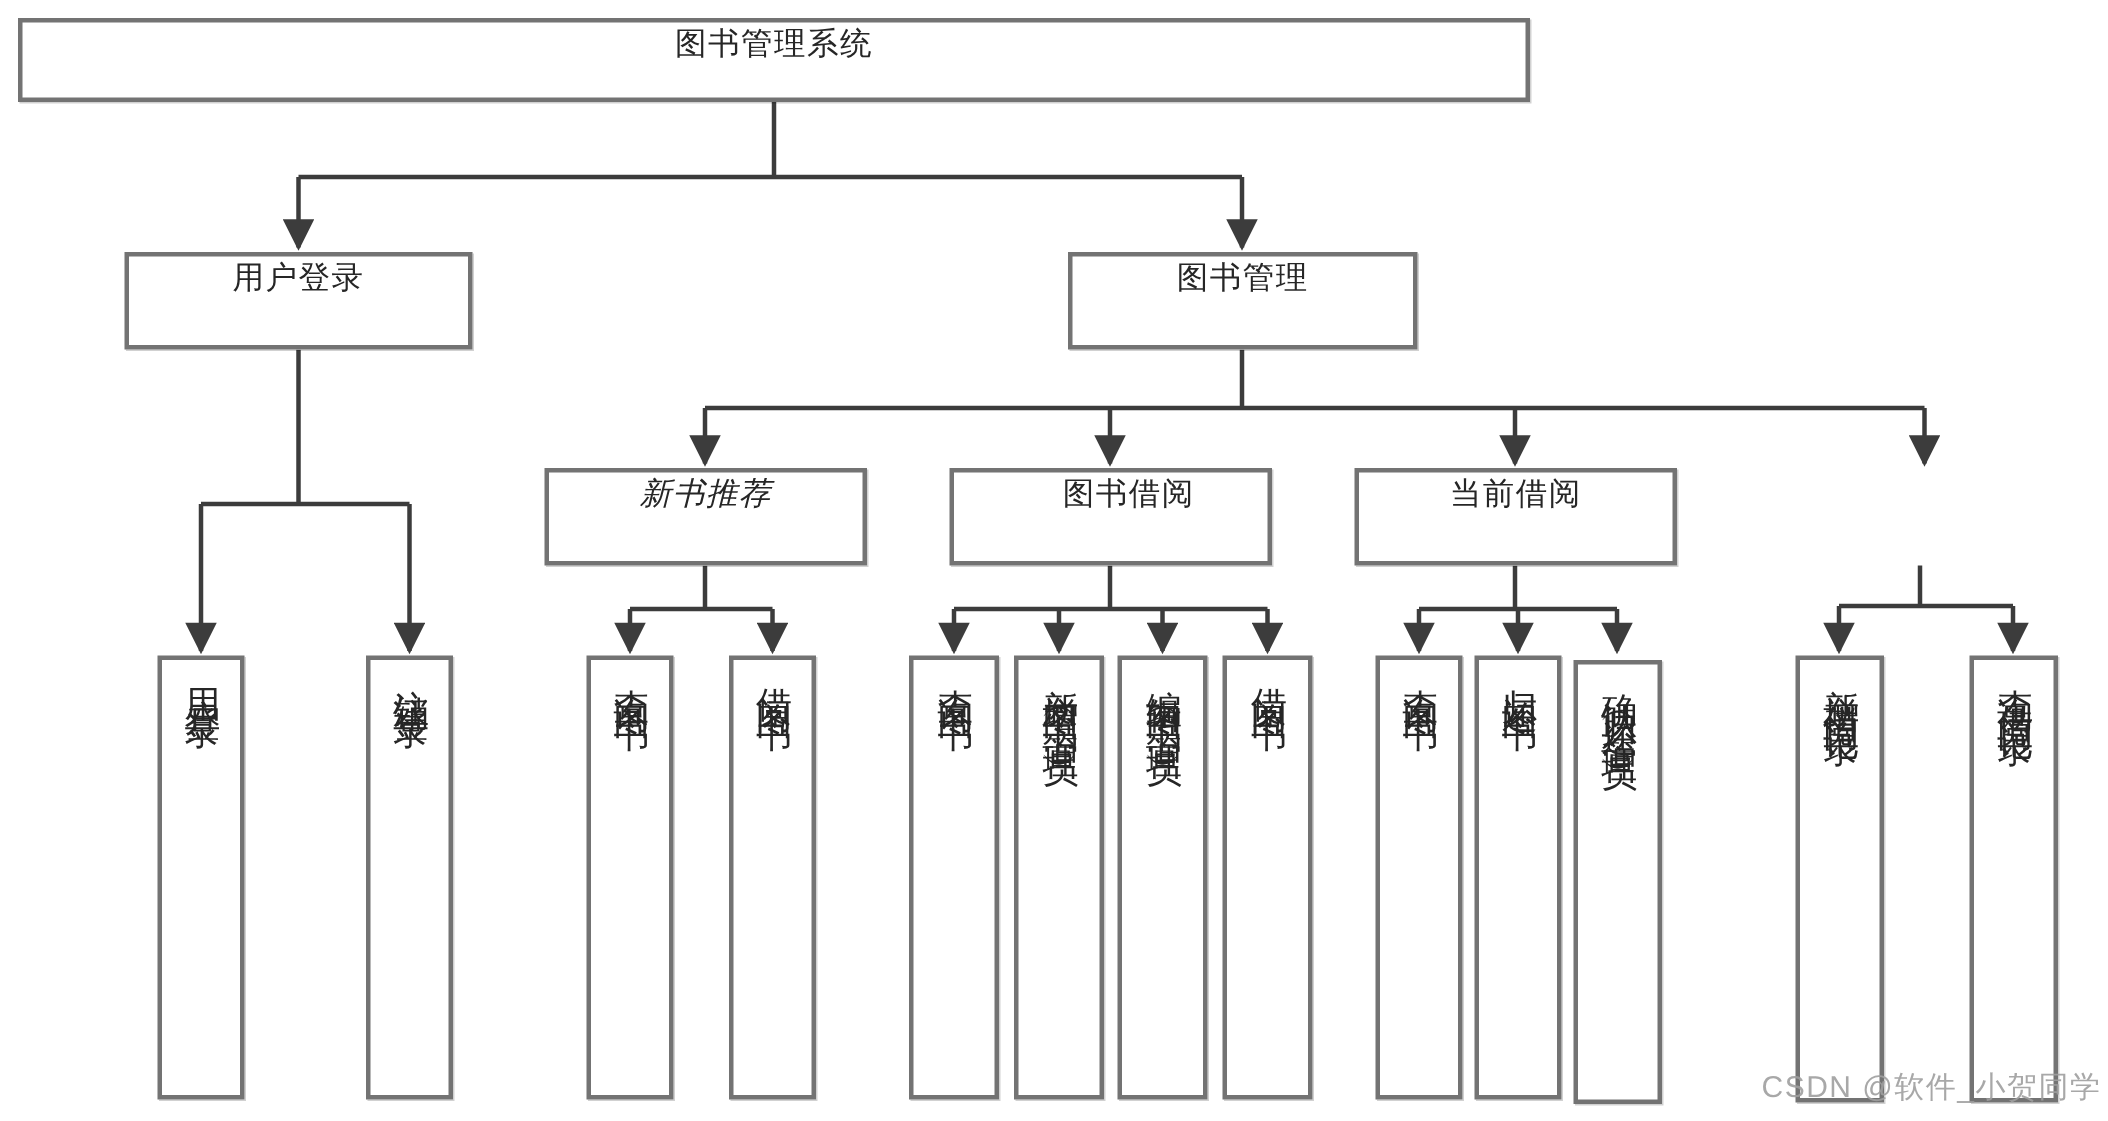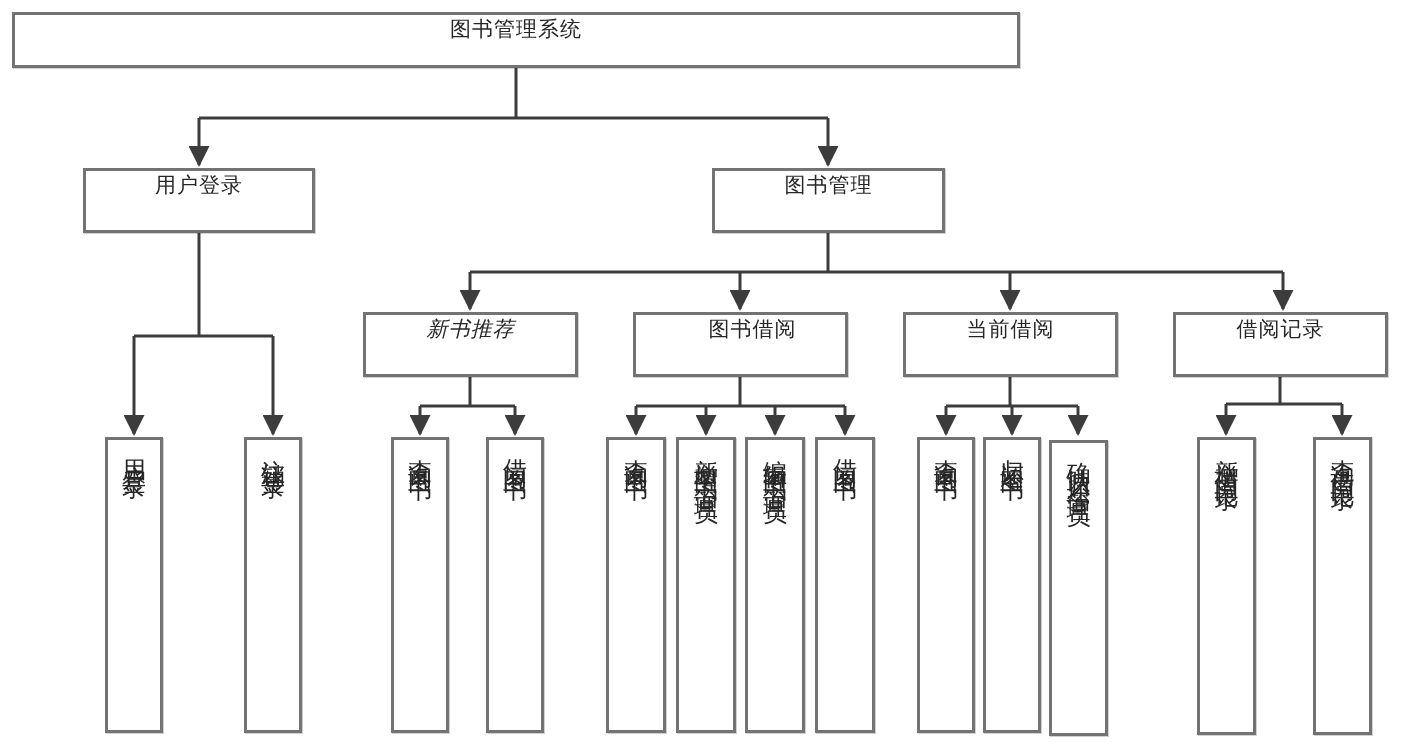--- a/index.html
+++ b/index.html
@@ -112,23 +112,20 @@
 
   <div class="box" style="left:363px; top:312px; width:215px; height:65px;font-style:italic;">
     <span class="hlabel">新书推荐</span>
   </div>
   <div class="box" style="left:633px; top:312px; width:215px; height:65px;padding-left:24px;">
     <span class="hlabel">图书借阅</span>
   </div>
   <div class="box" style="left:903px; top:312px; width:215px; height:65px;">
     <span class="hlabel">当前借阅</span>
   </div>
-  <div class="box" style="left:1173px; top:312px; width:215px; height:65px;">
-    <span class="hlabel">借阅记录</span>
-  </div>
 
   <div class="box" style="left:105px; top:437px; width:58px; height:296px;">
     <span class="vlabel">用户登录</span>
   </div>
   <div class="box" style="left:244px; top:437px; width:58px; height:296px;">
     <span class="vlabel">注销登录</span>
   </div>
 
   <div class="box" style="left:391px; top:437px; width:58px; height:296px;">
     <span class="vlabel">查询图书</span>
@@ -160,14 +157,15 @@
     <span class="vlabel">确认归还（管理员）</span>
   </div>
 
   <div class="box" style="left:1197px; top:437px; width:59px; height:298px;">
     <span class="vlabel">新增借阅记录</span>
   </div>
   <div class="box" style="left:1313px; top:437px; width:59px; height:298px;">
     <span class="vlabel">查询借阅记录</span>
   </div>
 
+  <div class="watermark">CSDN @软件_小贺同学</div>
 
 </div>
 
 </body></html>

